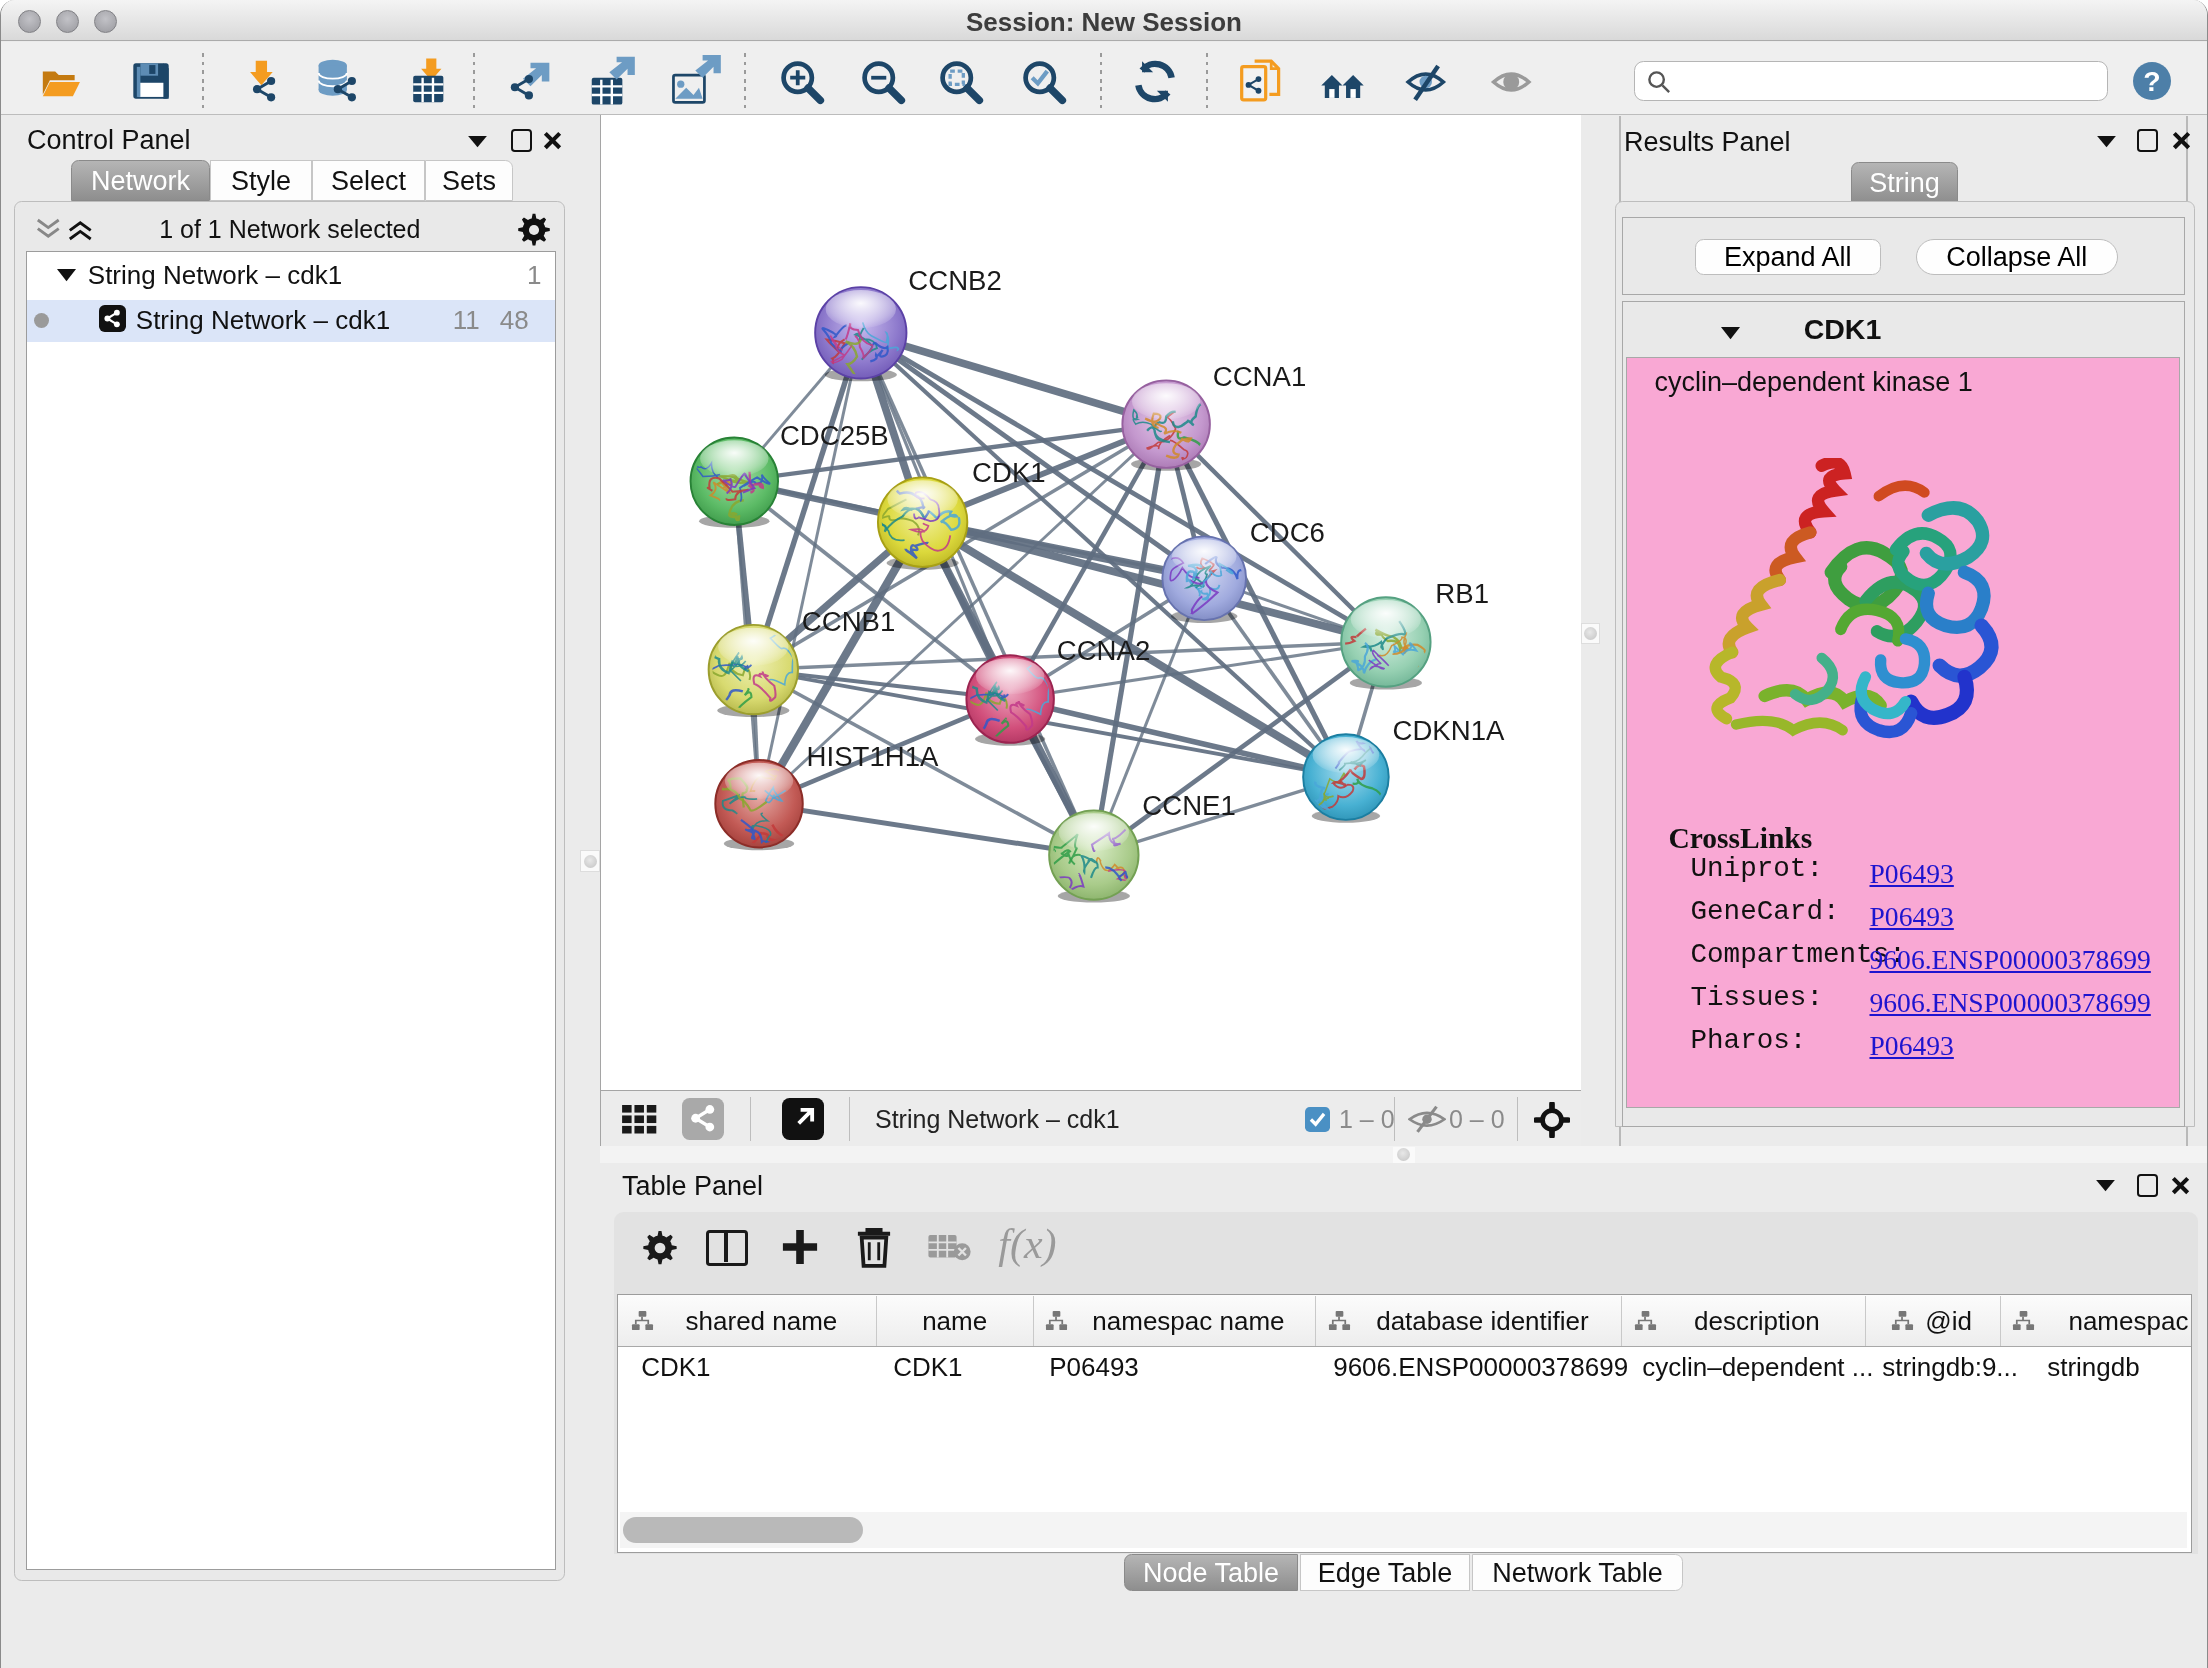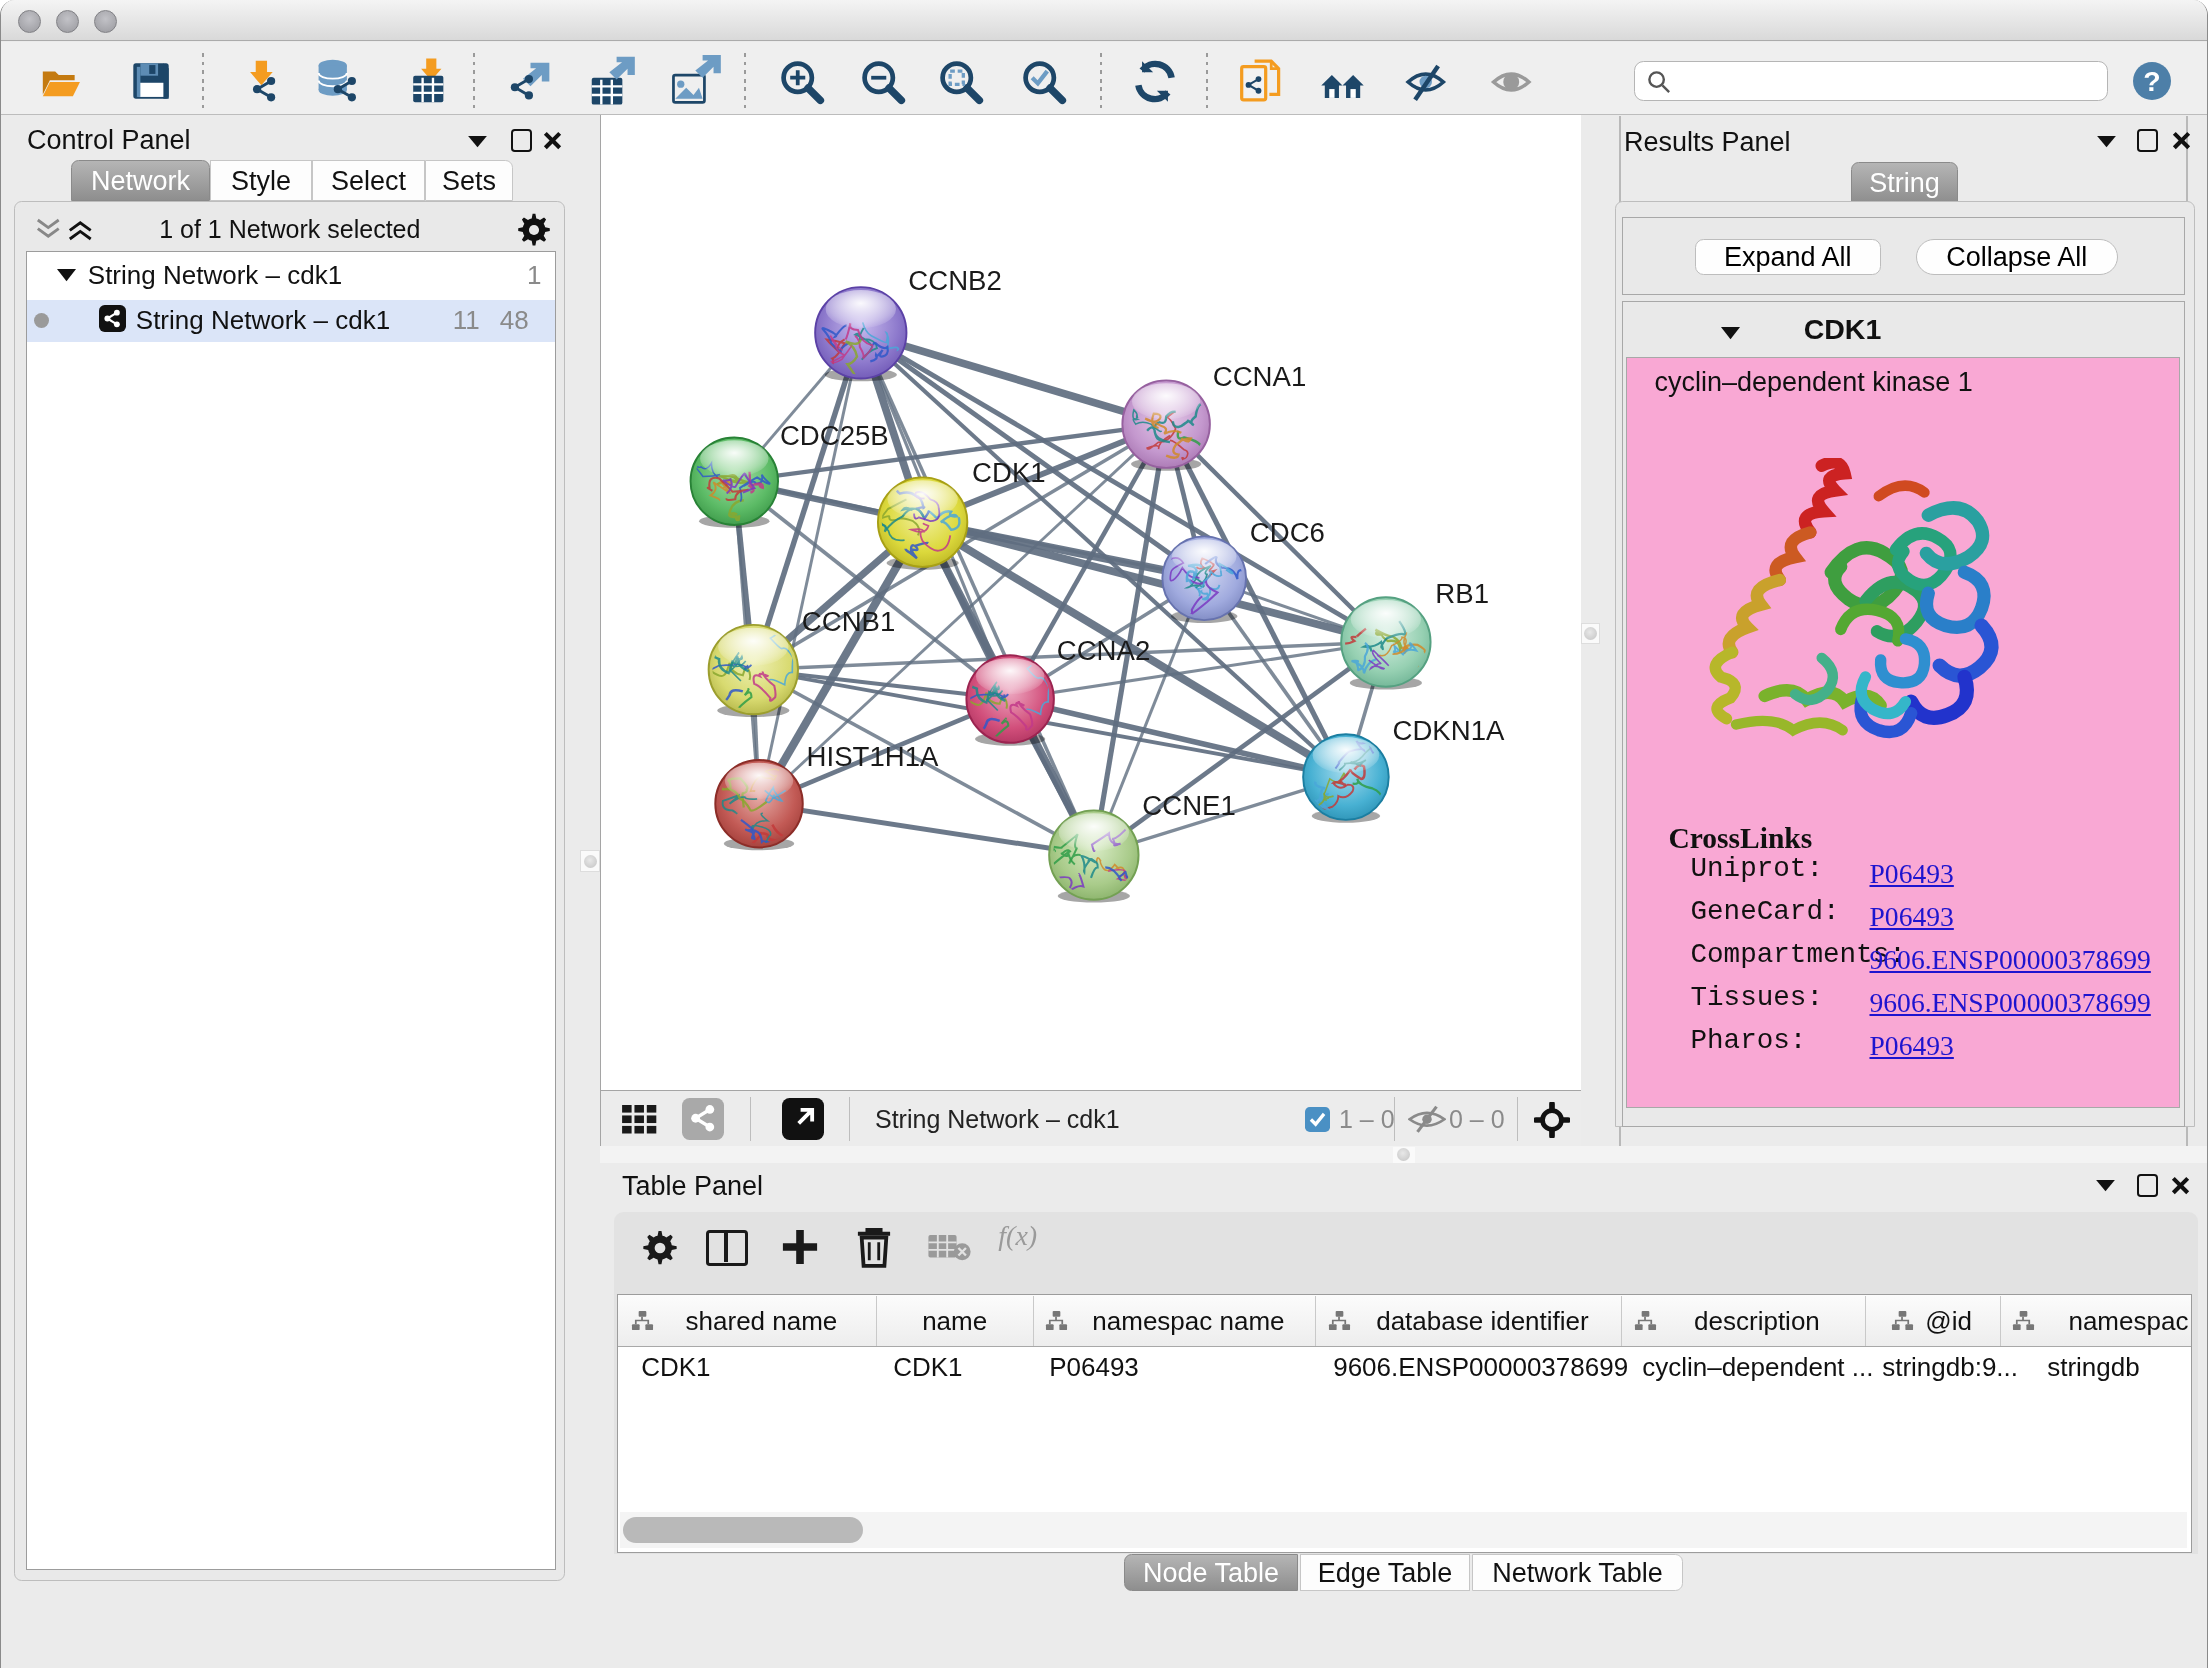--- a/index.html
+++ b/index.html
@@ -12,20 +12,21 @@
 .tab{position:absolute;height:41px;line-height:41px;text-align:center;font-size:27px;background:#fdfdfd;border:1px solid #c6c6c6;color:#111}
 .tabsel{background:linear-gradient(#b5b5b5,#8e8e8e);color:#fff;border:1px solid #8a8a8a}
 a.lnk{color:#1e14cf;text-decoration:underline}
 </style></head><body>
 <div id="win">
 
 <div id="title">
  <div class="tl" style="left:17px"></div>
       <div class="tl" style="left:55px"></div>
       <div class="tl" style="left:93px"></div>
+ <div class="t">Session: New Session</div>
 </div>
 
 <div id="tbar">
 <svg style="position:absolute;left:35px;top:17px" width="49" height="46" viewBox="0 0 52 52">
         <path d="M6 14 L20 14 L24 18 L42 18 L42 24 L14 24 L6 40 Z" fill="#c47a10"></path>
 <path d="M6 42 L14 26 L48 26 L40 42 Z" fill="#f49c20"></path>
       </svg>
 <svg style="position:absolute;left:127px;top:15px" width="46" height="48" viewBox="0 0 52 52">
         <rect x="6" y="6" width="40" height="40" rx="3" fill="#1d4668"></rect>
         <path d="M40 6 46 12 46 46 40 46Z" fill="#1d4668"></path>
@@ -730,21 +731,21 @@
    <svg class="abs" style="left:314px;top:21px" width="44" height="30" viewBox="0 0 46 32">
           <g fill="#9a9a9a">
             <rect x="0" y="2" width="30" height="24" rx="2"></rect>
           </g>
           <g stroke="#e2e2e2" stroke-width="2">
             <path d="M0 10 H30 M0 18 H30 M10 2 V26 M20 2 V26"></path>
           </g>
           <circle cx="36" cy="20" r="9" fill="#9a9a9a"></circle>
           <path d="M32 16 L40 24 M40 16 L32 24" stroke="#e2e2e2" stroke-width="2.5"></path>
         </svg>
-   <div class="abs" style="left:384px;top:7.6px;font-family:'Liberation Serif',serif;font-style:italic;font-size:28px;color:#9a9a9a">f(x)</div>
+   <div class="abs" style="left:384px;top:7.6px;font-family:'Liberation Serif',serif;font-style:italic;font-size:42px;color:#9a9a9a">f(x)</div>
 
    <div class="abs" style="left:2.9px;top:82px;width:1575px;height:259px;background:#fff;border:1.9px solid #9c9c9c">
      <div class="abs" style="left:0;top:0;width:100%;height:52px;background:linear-gradient(#fcfcfc,#ededed);border-bottom:1.9px solid #a8a8a8;font-size:26px;color:#111">
        <div class="abs" style="left:258px;top:1px;width:1px;height:50px;background:#c9c9c9"></div>
        <div class="abs" style="left:415px;top:1px;width:1px;height:50px;background:#c9c9c9"></div>
        <div class="abs" style="left:697px;top:1px;width:1px;height:50px;background:#c9c9c9"></div>
        <div class="abs" style="left:1003px;top:1px;width:1px;height:50px;background:#c9c9c9"></div>
        <div class="abs" style="left:1247px;top:1px;width:1px;height:50px;background:#c9c9c9"></div>
        <div class="abs" style="left:1382px;top:1px;width:1px;height:50px;background:#c9c9c9"></div>
        <svg style="position:absolute;left:11.4px;top:14.3px" width="25" height="23" viewBox="0 0 26 24">

